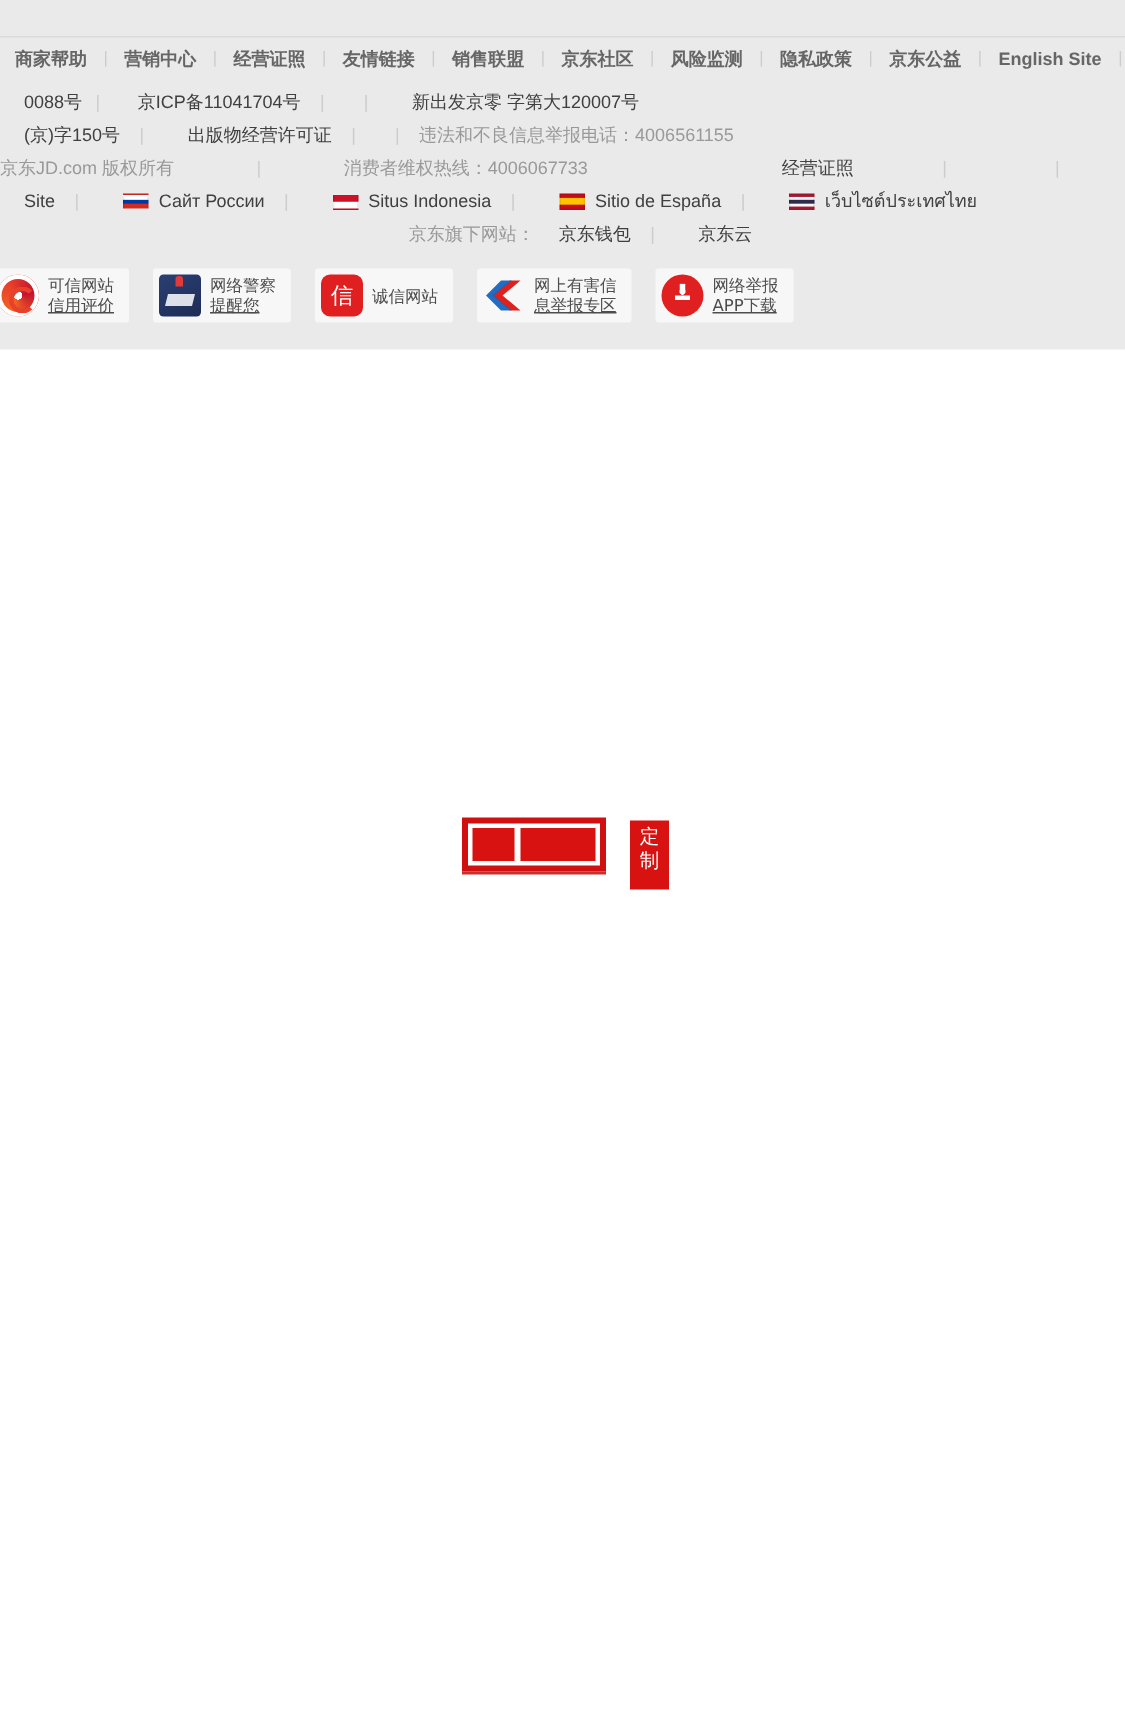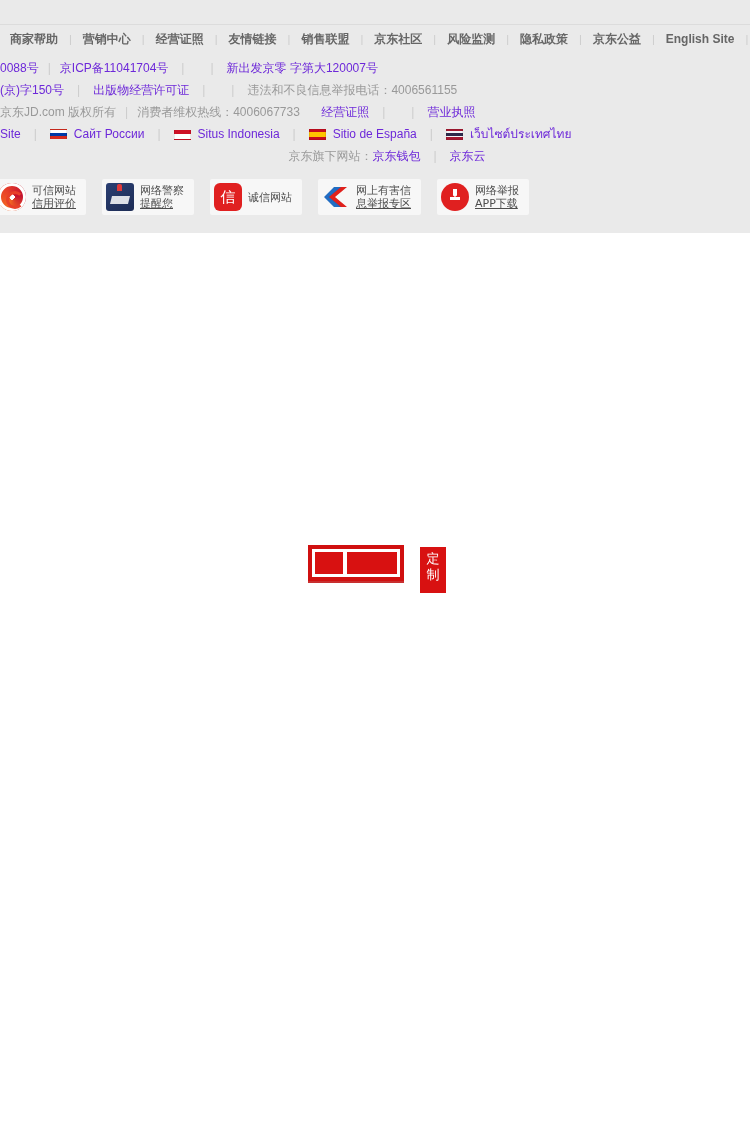--- a/index.html
+++ b/index.html
@@ -66,26 +66,27 @@
     line-height: 22px;
     font-size: 12px;
     color: #999999;
     white-space: nowrap;
     overflow: hidden;
     display: flex;
     align-items: center;
   }
   .copy-line.indent-a { padding-left: 0px; }
   .copy-line.indent-b { padding-left: 0px; }
-  .copy-line.indent-c { padding-left: 0px; }
+  .copy-line.indent-c { padding-left: 0px; gap: 46px; }
   .copy-line.indent-d { padding-left: 0px; }
   .copy-line.centered { justify-content: center; padding-left: 0; margin-left: 24px; }
   .copy-line a {
-    color: #6d28d9;
+    color: #404040;
     text-decoration: none;
+    padding-left: 16px;
   }
   .copy-line .sep {
     color: #cccccc;
     padding: 0 9px;
   }
   .copy-line .sep.wide { padding: 0 13px; }
   .copy-line .plain { color: #999999; text-align: right; }
 
   
   .flag {

